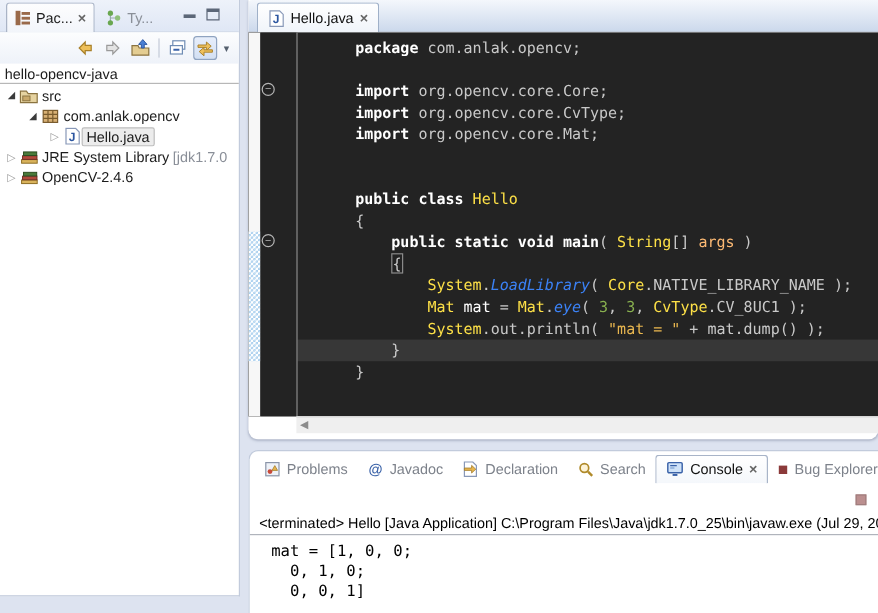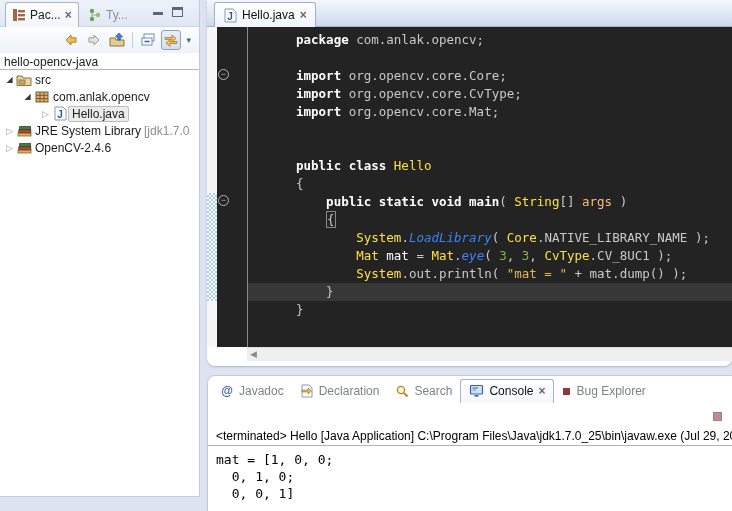--- a/index.html
+++ b/index.html
@@ -79,21 +79,21 @@
   
   #console { position:absolute; left:207px; top:375px; width:525px; height:136px;
     background:#fff; border:1px solid #c2cbdc; border-right:none; border-bottom:none; border-radius:8px 0 0 0; overflow:hidden; }
   #console-tabs { position:absolute; left:4px; top:2px; height:25px; display:flex; align-items:flex-end; white-space:nowrap; overflow:hidden; width:520px; }
   .c-tab { display:flex; align-items:center; gap:5px; padding:4px 8px 5px 8px; font-size:12px; color:#7d828b; }
   .c-tab.active { background:linear-gradient(#ffffff,#f4f7fb); border:1px solid #a8b4c8; border-bottom:none;
     border-radius:3px 3px 0 0; color:#111;justify-content:space-between; }
   #terminate-btn { position:absolute; right:10px; top:36px; width:9px; height:9px; background:#bb8f8f; border:1px solid #a07e7e; }
   #console-status { position:absolute; left:8px; top:53px; font-size:12px; color:#000; white-space:nowrap; }
   #console-status-line { position:absolute; left:0; top:69px; width:100%; height:1px; background:#b0b4bc; }
-  #console-output { position:absolute; left:8px; top:75px; font-family:"DejaVu Sans Mono", monospace;
+  #console-output { position:absolute; left:18px; top:75px; font-family:"DejaVu Sans Mono", monospace;
     font-size:13px; line-height:17px; color:#000; white-space:pre; }
   .icon14 { width:14px; height:14px; display:inline-block; }
   svg { display:block; }
 </style>
 </head>
 <body>
 
 <div id="left-panel">
   <div id="pe-header">
     <div class="view-tab active" style="left:5px;">
@@ -249,20 +249,30 @@
   <div id="editor-hscroll">
     <span id="hscroll-arrow">◀</span>
   </div>
 </div>
 
 <div id="console">
   <div id="console-tabs">
       <div class="c-tab">
         <span>
           <svg width="14" height="14" viewBox="0 0 14 14">
+            <rect x="1.5" y="1.5" width="11" height="11" fill="#eef2f8" stroke="#8a94a8"></rect>
+            <circle cx="5" cy="9" r="2" fill="#c84a3a"></circle>
+            <path d="M9 4 L11.3 8 L6.7 8 Z" fill="#e8b64f" stroke="#9a7420" stroke-width="0.6"></path>
+          </svg>
+        </span>
+        <span>Problems</span>
+      </div>
+      <div class="c-tab">
+        <span>
+          <svg width="14" height="14" viewBox="0 0 14 14">
             <text x="7" y="11" font-size="12" font-weight="bold" fill="#3a62a8" text-anchor="middle" font-family="Liberation Sans, sans-serif">@</text>
           </svg>
         </span>
         <span>Javadoc</span>
       </div>
       <div class="c-tab">
         <span>
           <svg width="14" height="14" viewBox="0 0 14 14">
             <path d="M2 1 L9 1 L12 4 L12 13 L2 13 Z" fill="#fff" stroke="#8898b8"></path>
             <path d="M4 8 L10 8 L10 5.8 L13.5 9 L10 12.2 L10 10 L4 10 Z" fill="#e8b64f" stroke="#9a7420" stroke-width="0.6" transform="translate(-2,-2)"></path>

